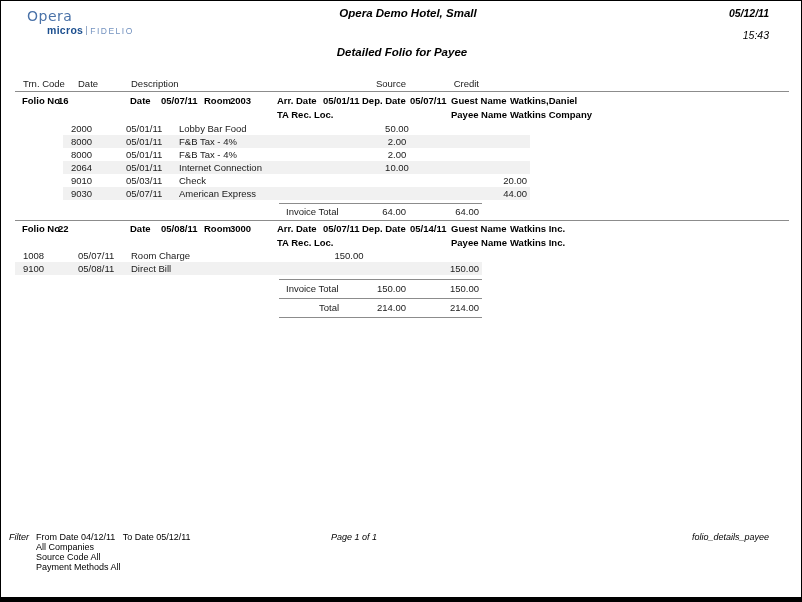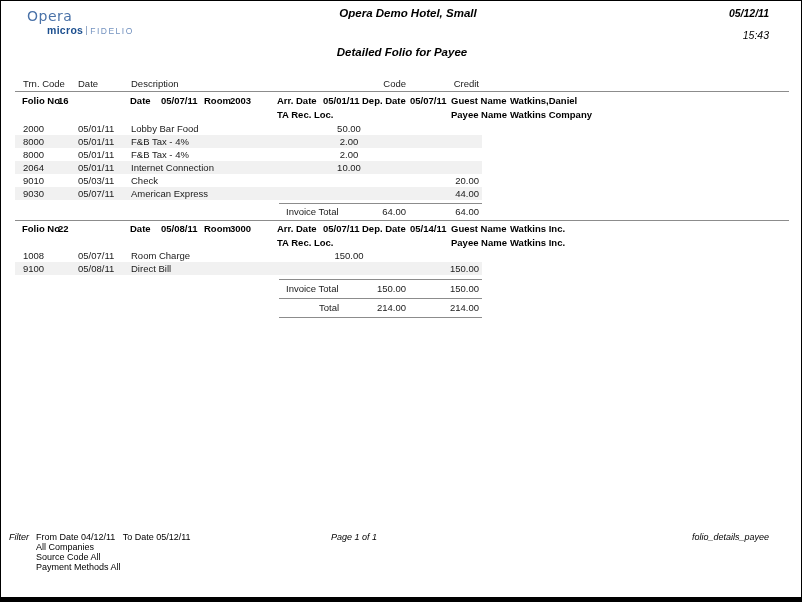--- a/index.html
+++ b/index.html
@@ -94,21 +94,21 @@
 
   <div class="hotel-name">Opera Demo Hotel, Small</div>
   <div class="report-date">05/12/11</div>
   <div class="report-time">15:43</div>
   <div class="report-title">Detailed Folio for Payee</div>
 
   <div class="col-headers">
     <span class="ch-code">Trn. Code</span>
     <span class="ch-date">Date</span>
     <span class="ch-desc">Description</span>
-    <span class="ch-debit">Code</span>
+    <span class="ch-debit">Source</span>
     <span class="ch-credit">Credit</span>
   </div>
   <div class="rule" style="left:14px; top:90px; width:774px;"></div>
 
   <div class="folio-line" style="top:94px;">
     <span style="left:7px;">Folio No</span>
     <span style="left:43px;">16</span>
     <span style="left:115px;">Date</span>
     <span style="left:146px;">05/07/11</span>
     <span style="left:189px;">Room</span>
@@ -119,21 +119,21 @@
     <span style="left:395px;">05/07/11</span>
     <span style="left:436px;">Guest Name</span>
     <span style="left:495px;">Watkins,Daniel</span>
   </div>
   <div class="folio-line" style="top:108px;">
     <span style="left:262px;">TA Rec. Loc.</span>
     <span style="left:436px;">Payee Name</span>
     <span style="left:495px;">Watkins Company</span>
   </div>
 
-  <div class="trans-block" style="top:121px;">
+  <div class="trans-block" style="top:121px;margin-left:48px;">
     <div class="trow">
       <span class="c-code">2000</span>
       <span class="c-date">05/01/11</span>
       <span class="c-desc">Lobby Bar Food</span>
       <span class="c-debit">50.00</span>
       <span class="c-credit"></span>
     </div>
     <div class="trow alt">
       <span class="c-code">8000</span>
       <span class="c-date">05/01/11</span>

